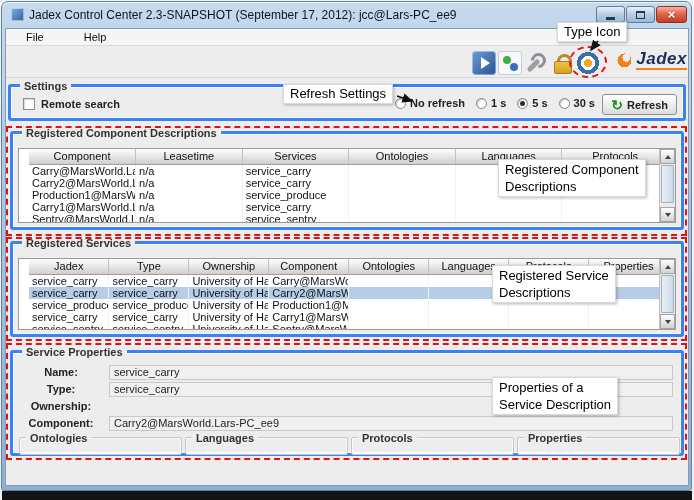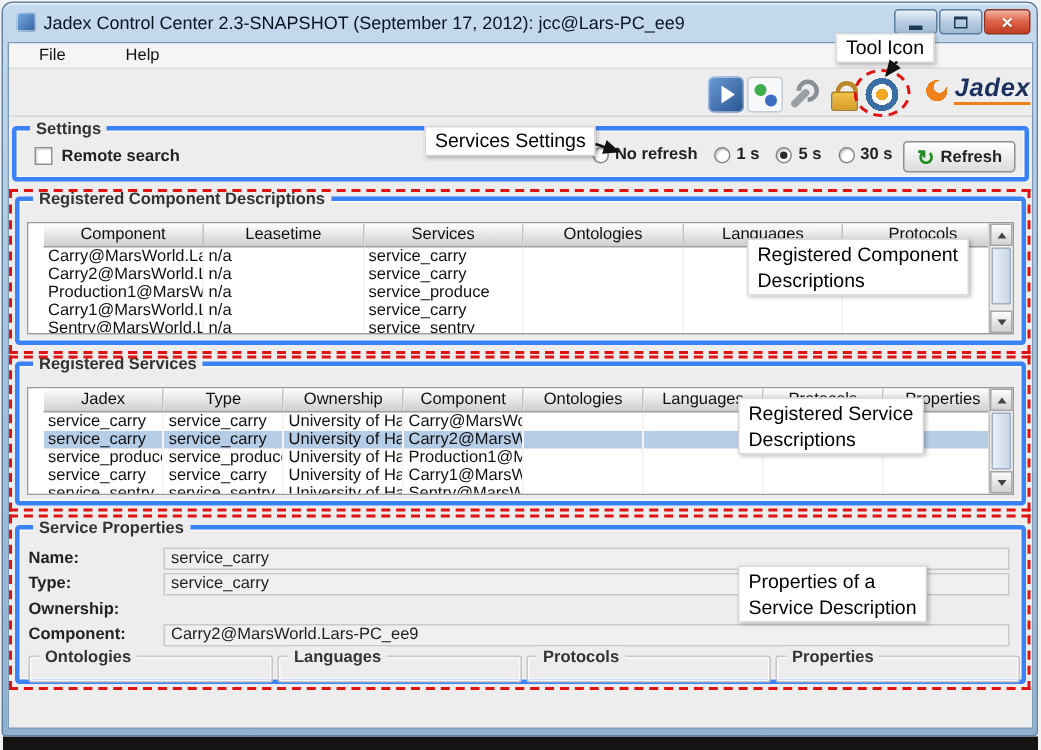--- a/index.html
+++ b/index.html
@@ -73,21 +73,21 @@
   tbody tr.selected td{background:#b6cde8;}
   .vscroll{position:absolute;right:0;top:0;bottom:0;width:16px;background:#ebebeb;border-left:1px solid #c0c0c0;}
   .sb-btn{position:absolute;left:0;width:15px;height:15px;background:linear-gradient(#fdfdfd,#d2d2d2);border:1px solid #a5a5a5;display:flex;align-items:center;justify-content:center;}
   .sb-up{top:0;} .sb-down{bottom:0;}
   .tri-up{width:0;height:0;border-left:3px solid transparent;border-right:3px solid transparent;border-bottom:4px solid #444;}
   .tri-down{width:0;height:0;border-left:3px solid transparent;border-right:3px solid transparent;border-top:4px solid #444;}
   .sb-thumb{position:absolute;left:1px;top:16px;width:13px;height:38px;background:linear-gradient(90deg,#e9eff6,#ccd8e7);border:1px solid #9fb0c4;border-radius:1px;}
 
   
   .fld-row{position:absolute;left:6px;right:8px;height:15px;}
-  .fld-label{position:absolute;left:0;top:0;width:84px;text-align:left;font-size:11px;font-weight:bold;color:#222;line-height:15px;}
+  .fld-label{position:absolute;left:0;top:0;width:84px;text-align:center;font-size:11px;font-weight:bold;color:#222;line-height:15px;}
   .fld-value{position:absolute;left:90px;right:0;top:0;height:15px;background:#f0f0f0;border:1px solid #c9c9c9;font-size:11px;line-height:13px;padding:0 4px;color:#222;overflow:hidden;white-space:nowrap;}
   .mini-group{position:absolute;top:84px;width:163px;height:18px;border:1px solid #c6c6c6;box-shadow:inset 0 0 0 1px #fafafa;border-radius:2px;}
   .mini-group .panel-title{top:-7px;left:6px;}
 
   
   .red-rect{position:absolute;border:2px dashed #e01313;z-index:18;pointer-events:none;}
   .r1{left:6px;top:126px;width:681px;height:110px;}
   .r2{left:6px;top:237px;width:681px;height:104px;}
   .r3{left:6px;top:343px;width:681px;height:117px;}
   .red-ellipse{position:absolute;left:569px;top:46px;width:38px;height:32px;border:2px dashed #e01313;border-radius:50%;z-index:22;pointer-events:none;}
@@ -361,22 +361,22 @@
     </div>
     <div class="mini-group" style="left:504px">
       <span class="panel-title">Properties</span>
     </div>
   </div>
 
   <div class="red-rect r1"></div>
   <div class="red-rect r2"></div>
   <div class="red-rect r3"></div>
 
-  <div class="note note-tool"><span>Tool Icon</span></div>
-  <div class="note note-refresh"><span>Services Settings</span></div>
+  <div class="note note-tool"><span>Type Icon</span></div>
+  <div class="note note-refresh"><span>Refresh Settings</span></div>
   <div class="note note-comp">
     <span class="ln">Registered Component</span>
     <span class="ln">Descriptions</span>
   </div>
   <div class="note note-svc">
     <span class="ln">Registered Service</span>
     <span class="ln">Descriptions</span>
   </div>
   <div class="note note-prop">
     <span class="ln">Properties of a</span>

